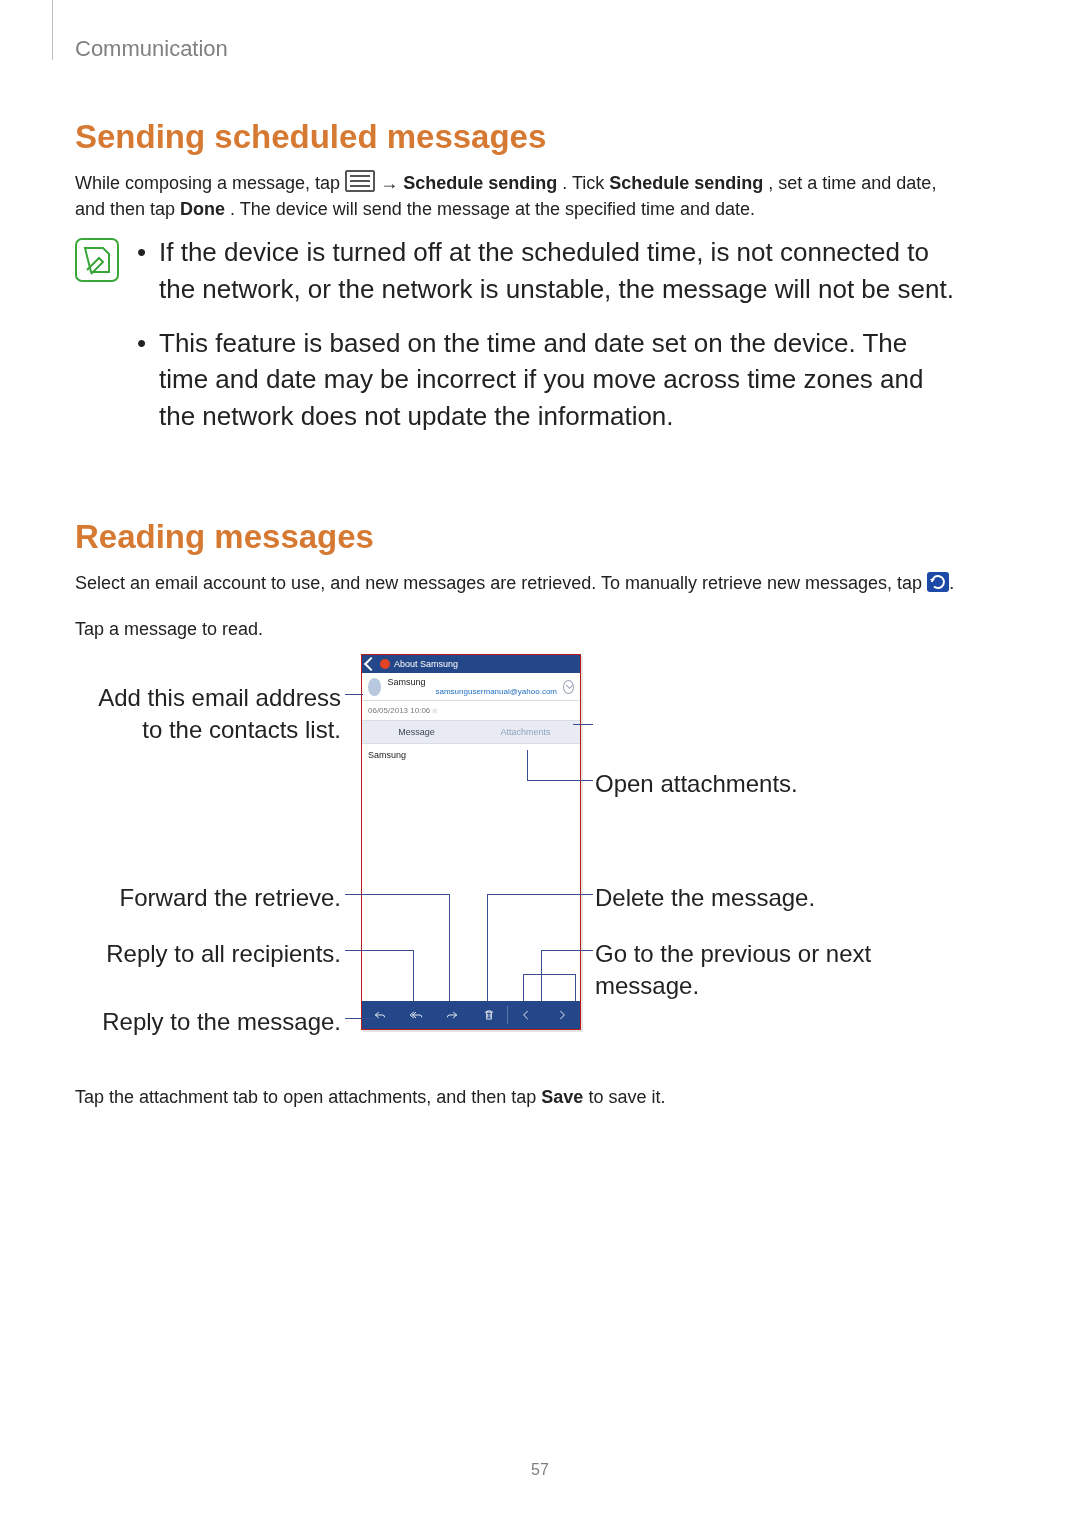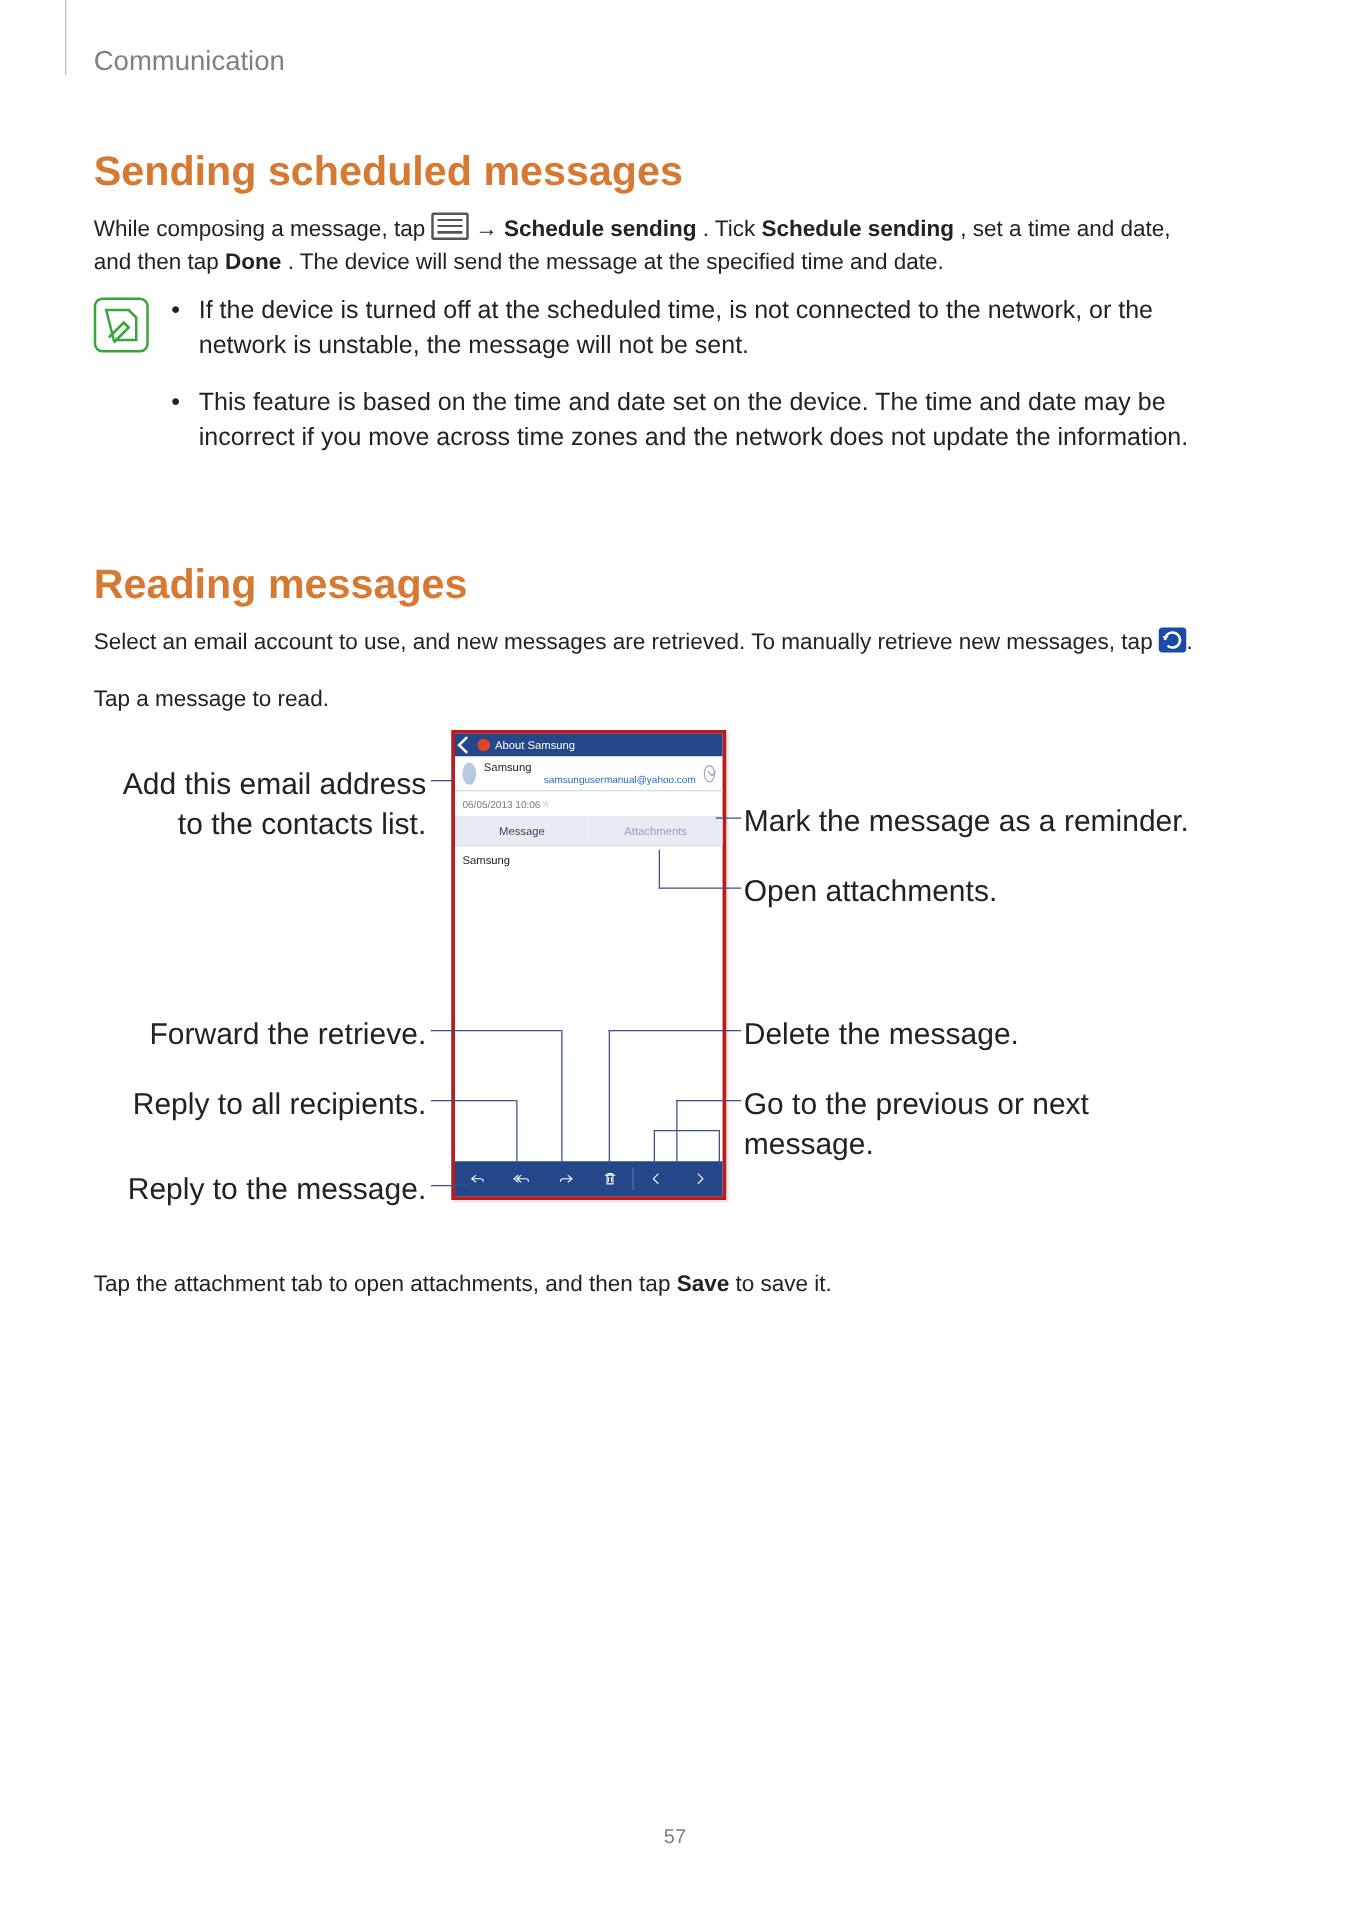--- a/index.html
+++ b/index.html
@@ -91,21 +91,21 @@
     box-sizing: border-box;
   }
   .note-icon svg { position: absolute; inset: 4px; }
   .note-list {
     list-style: none;
     padding: 0;
     margin: 0;
     flex: 1;
   }
   .note-list li {
-    font-size: 20px;
+    font-size: 26px;
     line-height: 1.4;
     color: #222;
     padding-left: 22px;
     position: relative;
     margin-bottom: 18px;
   }
   .note-list li::before {
     content: "•";
     position: absolute;
     left: 0;
@@ -119,21 +119,21 @@
     height: 400px;
     margin-top: 10px;
     margin-bottom: 30px;
   }
   .phone {
     position: absolute;
     left: 286px;
     top: 0;
     width: 220px;
     height: 376px;
-    border: 3px solid #b91c1c;
+    border: 1px solid #b91c1c;
     box-sizing: border-box;
     box-shadow: 2px 2px 0 rgba(0,0,0,.1);
     background: #fff;
   }
   .phone-header {
     height: 18px;
     background: #234789;
     display: flex;
     align-items: center;
     gap: 4px;
@@ -373,21 +373,20 @@
       <div class="conn" style="left:270px; top:240px; width:104px; height:0"></div>
       <div class="conn" style="left:374px; top:240px; width:0; height:108px; border-top:none;"></div>
 
       <div class="callout left" style="left:0; top:284px; width:266px">Reply to all recipients.</div>
       <div class="conn" style="left:270px; top:296px; width:68px; height:0"></div>
       <div class="conn" style="left:338px; top:296px; width:0; height:52px; border-top:none;"></div>
 
       <div class="callout left" style="left:0; top:352px; width:266px">Reply to the message.</div>
       <div class="conn" style="left:270px; top:364px; width:30px; height:0"></div>
 
-      <div class="callout" style="left:520px; top:58px; width:360px">Mark the message as a reminder.</div>
       <div class="conn" style="left:498px; top:70px; width:20px; height:0"></div>
 
       <div class="callout" style="left:520px; top:114px; width:360px">Open attachments.</div>
       <div class="conn" style="left:452px; top:96px; width:0; height:30px; border-top:none;"></div>
       <div class="conn" style="left:452px; top:126px; width:66px; height:0"></div>
 
       <div class="callout" style="left:520px; top:228px; width:360px">Delete the message.</div>
       <div class="conn" style="left:412px; top:240px; width:106px; height:0"></div>
       <div class="conn" style="left:412px; top:240px; width:0; height:108px; border-top:none;"></div>
 

